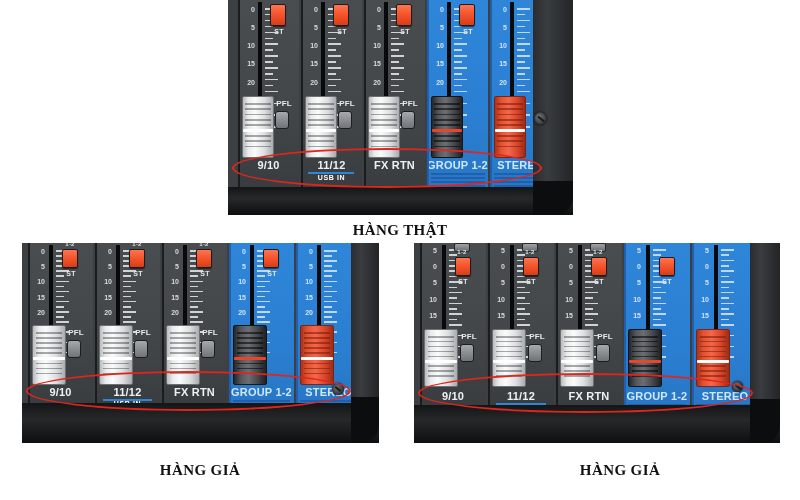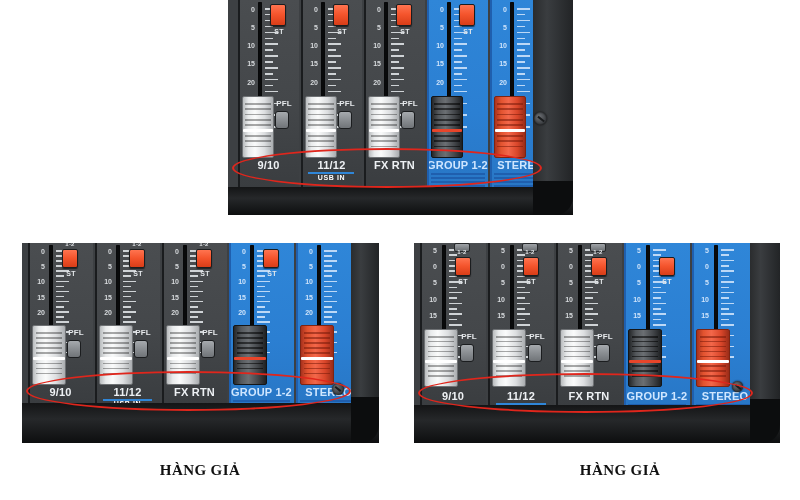--- a/index.html
+++ b/index.html
@@ -487,20 +487,21 @@
           </div>
           <div class="strip-divider" style="left:0px;"></div>
         </div>
         <div class="bezel-right" style="width:40px;"></div>
         <div class="bezel-bottom" style="height:28px;"></div>
         <div class="corner-round" style="width:40px; height:34px;"></div>
         <div class="screw" style="left:306px; top:112px; width:13px; height:13px;"></div>
         <div class="ellipse" style="left:4px; top:148px; width:310px; height:40px;"></div>
       </div>
   </div>
+  <div class="caption" style="left:320px; top:222px; width:160px;">HÀNG THẬT</div>
 
   <div class="figure" id="fig-fake-left" style="left:22px; top:243px; width:357px; height:200px;">
     <div class="mixer" style="left:0; top:0; width:357px; height:200px;">
         <div class="panel" style="background:#3d4043;"></div>
         <div class="strip gray" style="left:6px; top:0px; width:65px; height:160px;">
           <div class="scale-nums" style="left:4px; top:5px; width:13px; height:130px;">
             <span style="top:0px;">0</span>
             <span style="top:15.180000000000001px;">5</span>
             <span style="top:30.360000000000003px;">10</span>
             <span style="top:45.540000000000006px;">15</span>

